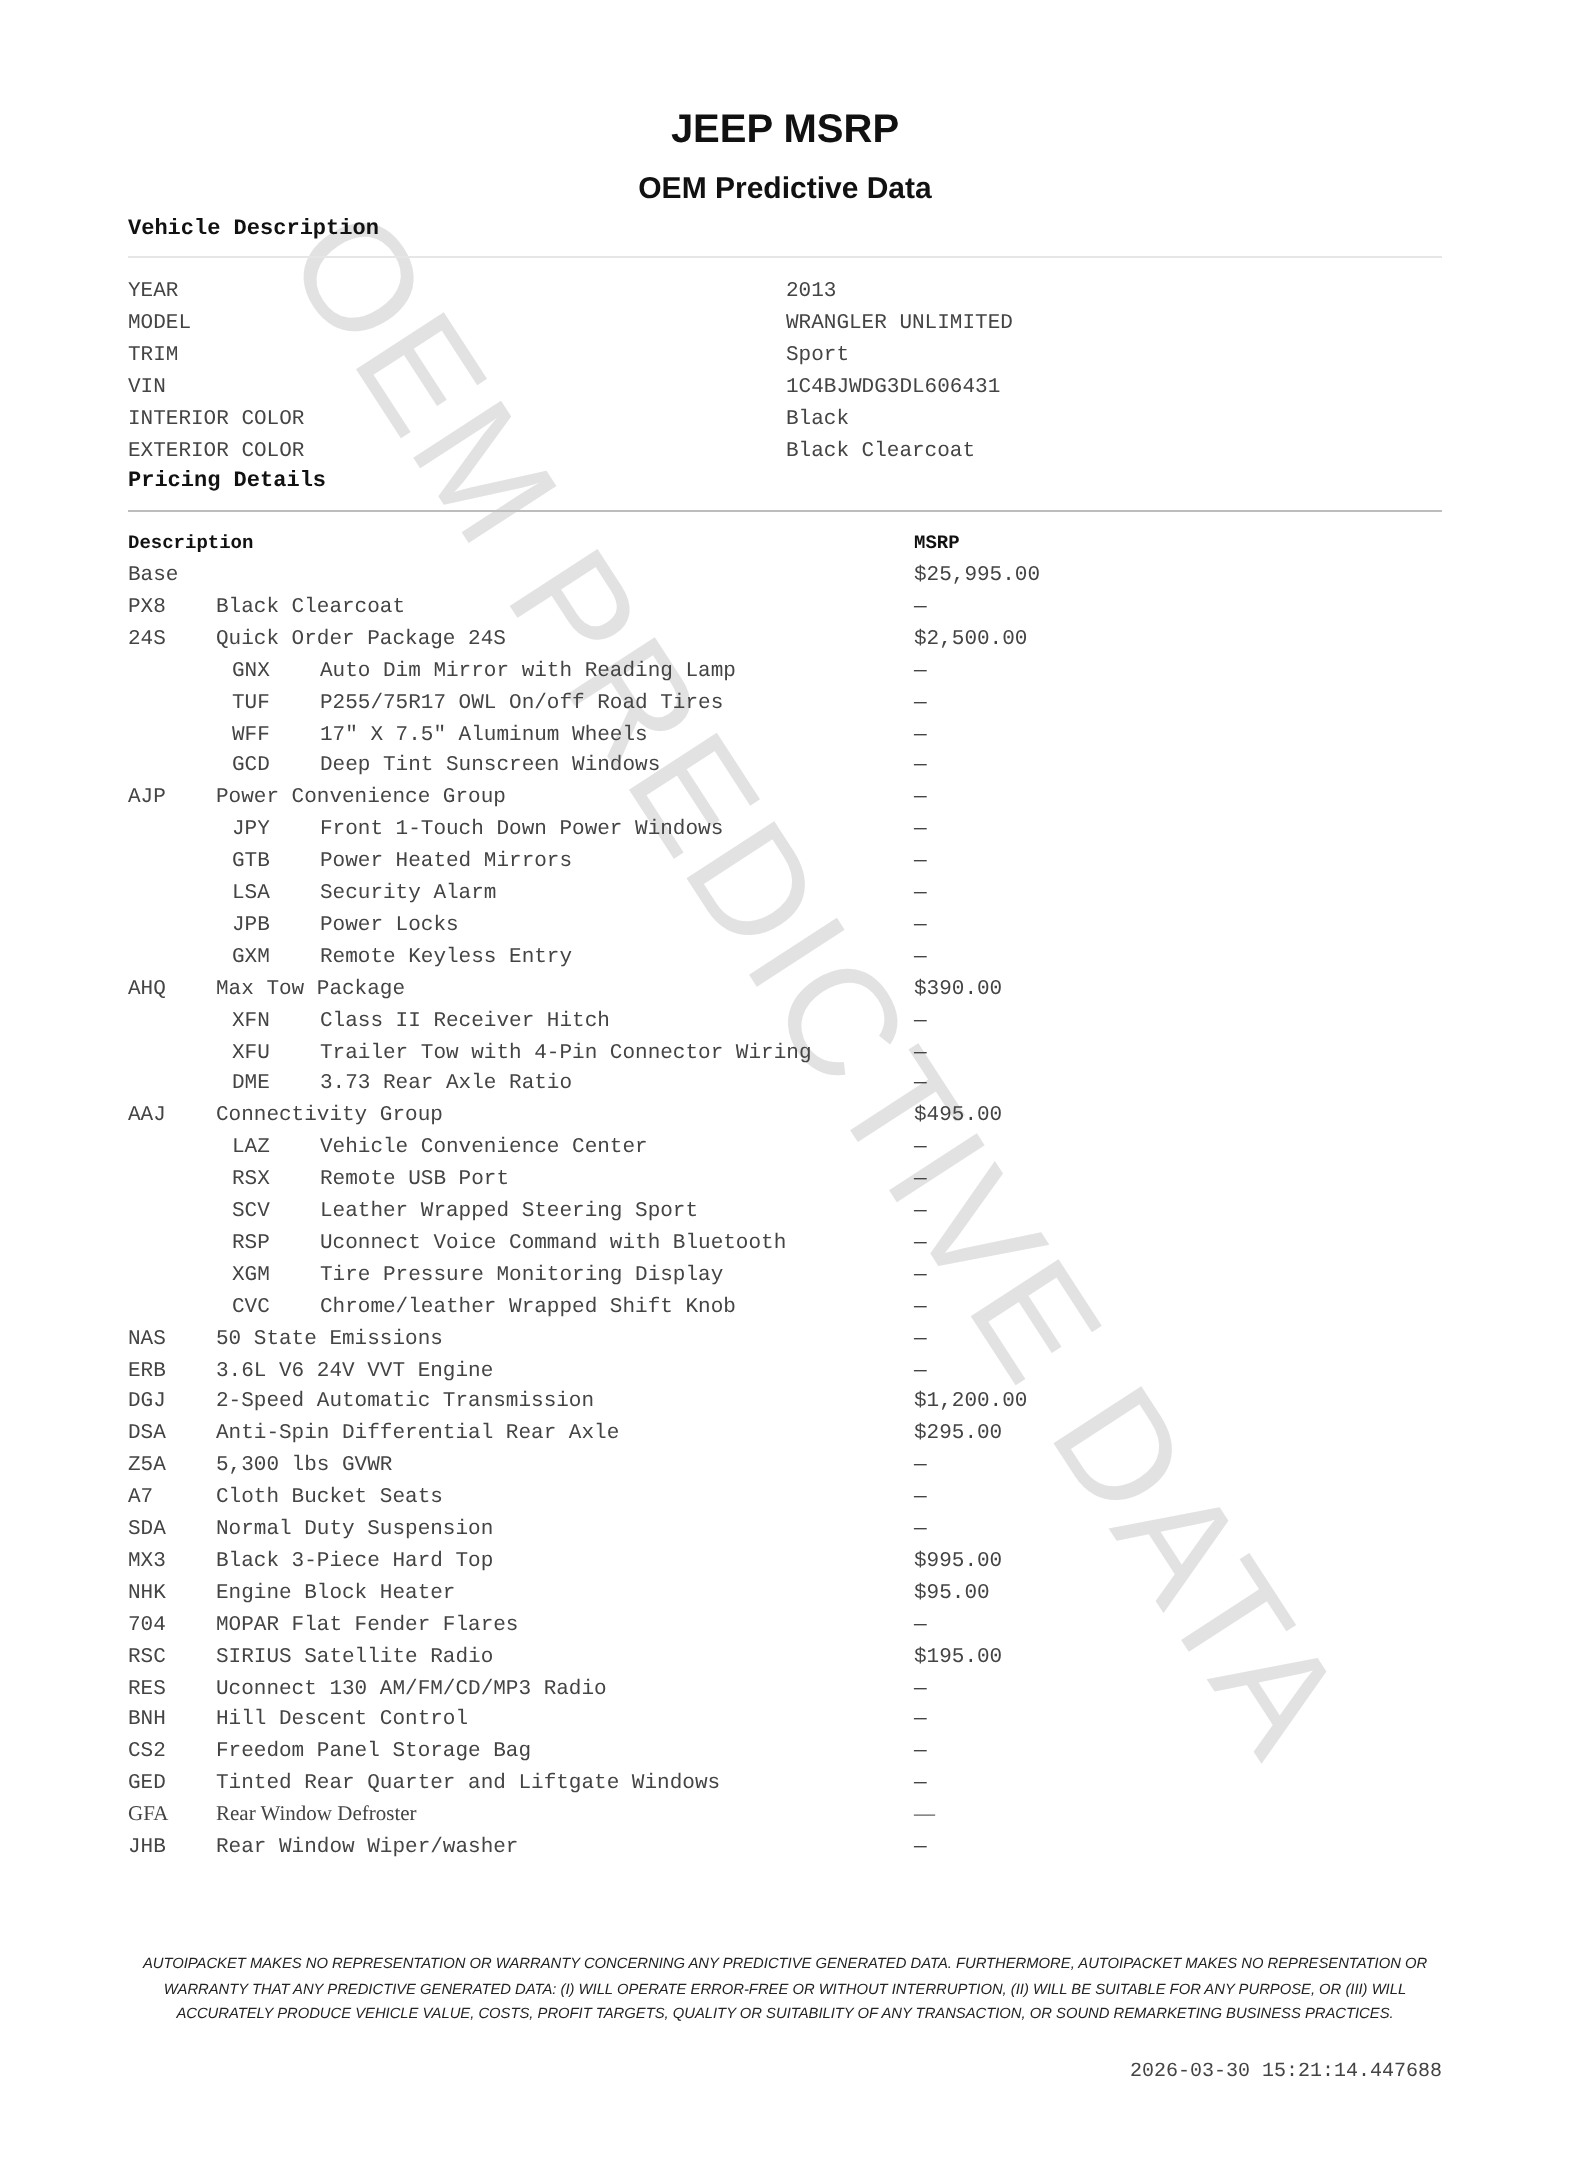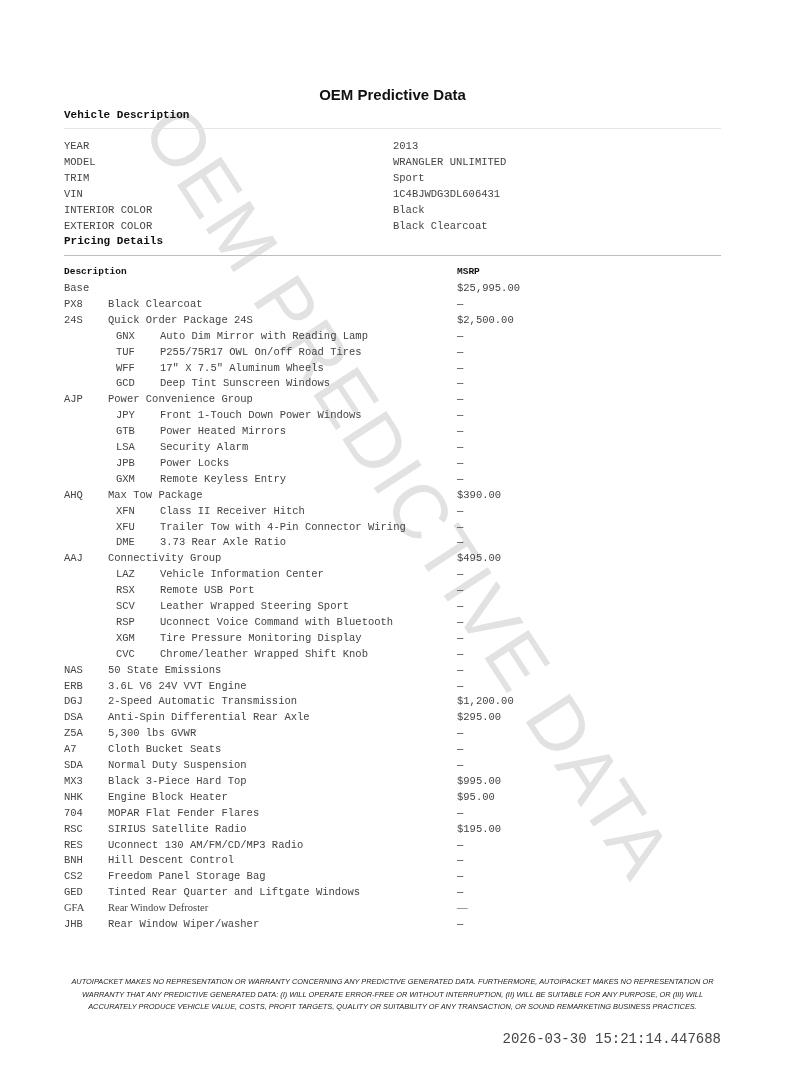--- a/index.html
+++ b/index.html
@@ -25,29 +25,30 @@
   .p-row.top .code { left: 0; }
   .p-row.top .desc { left: 44px; }
   .p-row.sub .code { left: 52px; }
   .p-row.sub .desc { left: 96px; }
   .watermark { position: absolute; left: 408px; top: 492px; transform: translate(-50%, -50%) rotate(57deg);
     font-family: "Liberation Sans", sans-serif; font-size: 76px; color: #e2e2e2; white-space: nowrap;
     letter-spacing: 2px; pointer-events: none; z-index: 0; }
   .content { position: absolute; left: 0; top: 0; width: 785px; height: 1080px; z-index: 1; }
   .disclaimer { position: absolute; top: 976px; left: 64px; width: 657px; text-align: center;
     font-family: "Liberation Sans", sans-serif; font-style: italic; font-size: 7.4px; line-height: 12.6px; color: #222; }
-  .timestamp { position: absolute; top: 1031px; right: 64px; font-family: "Liberation Mono", monospace; font-size: 14px; color: #444; }
+  .timestamp { position: absolute; top: 1031px; right: 64px; font-family: "Liberation Mono", monospace; font-size: 10px; color: #444; }
 </style>
 </head>
 <body>
 
 <div class="page">
   <div class="watermark">OEM PREDICTIVE DATA</div>
 
   <div class="content">
+    <div class="title">JEEP MSRP</div>
     <div class="subtitle">OEM Predictive Data</div>
 
     <div class="section-head" style="top:109px;">Vehicle Description</div>
     <div class="rule light" style="top:128px;"></div>
 
     <div id="vd-rows">
         <div class="vd-row mono" style="top: 140px;">
           <span class="lbl">YEAR</span>
           <span class="val">2013</span>
         </div>
@@ -165,21 +166,21 @@
           <span class="desc">3.73 Rear Axle Ratio</span>
           <span class="price">—</span>
         </div>
         <div class="p-row mono top" style="top: 552.3px;">
           <span class="code">AAJ</span>
           <span class="desc">Connectivity Group</span>
           <span class="price">$495.00</span>
         </div>
         <div class="p-row mono sub" style="top: 568.2px;">
           <span class="code">LAZ</span>
-          <span class="desc">Vehicle Information Center</span>
+          <span class="desc">Vehicle Convenience Center</span>
           <span class="price">—</span>
         </div>
         <div class="p-row mono sub" style="top: 584.1px;">
           <span class="code">RSX</span>
           <span class="desc">Remote USB Port</span>
           <span class="price">—</span>
         </div>
         <div class="p-row mono sub" style="top: 600px;">
           <span class="code">SCV</span>
           <span class="desc">Leather Wrapped Steering Sport</span>

